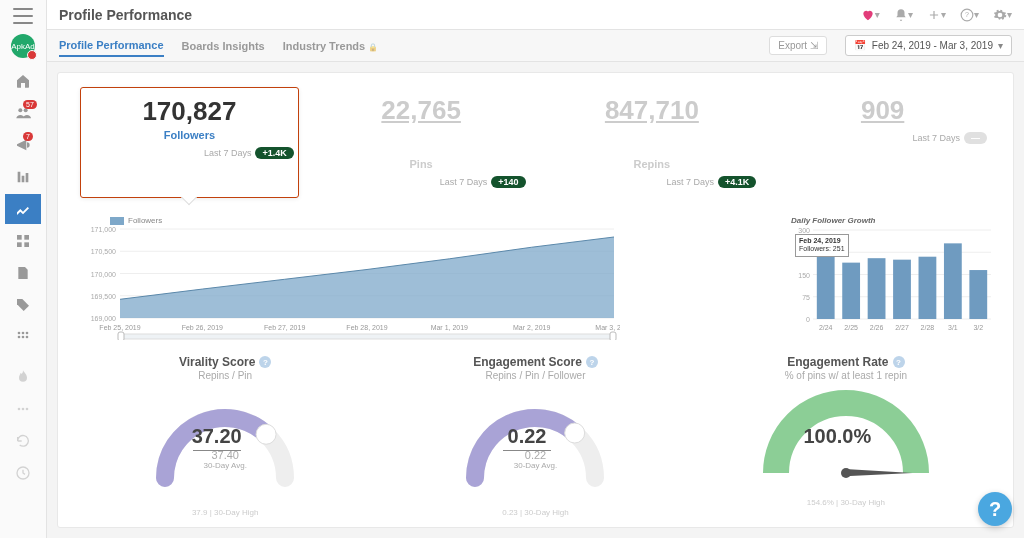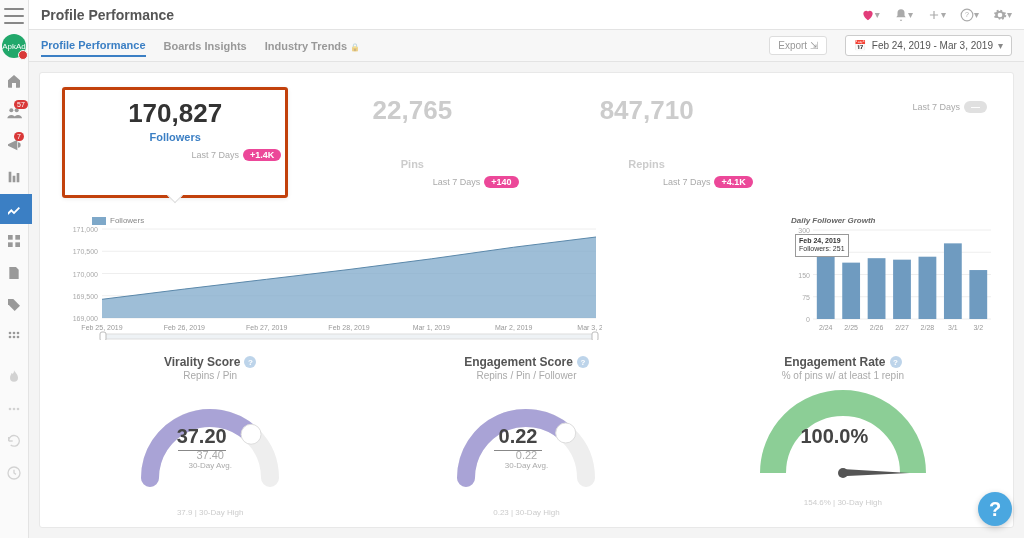--- a/index.html
+++ b/index.html
@@ -1,20 +1,20 @@
 <!DOCTYPE html>
 <html><head>
 <meta charset="utf-8">
 <style>
   * { box-sizing: border-box; margin: 0; padding: 0; }
   body { font-family: -apple-system, "Helvetica Neue", Arial, sans-serif; background: #f4f4f4; color: #333; font-size: 12px; }
   .app { display: flex; height: 538px; width: 1024px; overflow: hidden; }
 
   
-  .sidebar { width: 29px; background: #fafafa; border-right: 1px solid #e3e3e3; display: flex; flex-direction: column; align-items: center; padding-top: 8px; gap: 2px; }
+  .sidebar { width: 47px; background: #fafafa; border-right: 1px solid #e3e3e3; display: flex; flex-direction: column; align-items: center; padding-top: 8px; gap: 2px; }
   .sb-hamburger { width: 20px; height: 16px; display: flex; flex-direction: column; justify-content: space-between; margin-bottom: 8px; cursor: pointer; }
   .sb-hamburger span { height: 2px; background: #888; border-radius: 1px; }
   .sb-avatar { width: 24px; height: 24px; border-radius: 50%; background: #22a86b; color: #fff; font-size: 8px; display: flex; align-items: center; justify-content: center; margin-bottom: 6px; position: relative; }
   .sb-avatar::after { content:''; position:absolute; right:-2px; bottom:-2px; width:8px; height:8px; border-radius:50%; background:#d93838; border:1px solid #fafafa; }
   .sb-item { width: 36px; height: 30px; display: flex; align-items: center; justify-content: center; color: #999; cursor: pointer; position: relative; }
   .sb-item.active { background: #3b7fc4; color: #fff; }
   .sb-item svg { width: 16px; height: 16px; }
   .sb-badge { position: absolute; top: 2px; left: 18px; background: #d93838; color: #fff; font-size: 7px; padding: 0 3px; border-radius: 6px; line-height: 9px; }
 
   
@@ -37,28 +37,28 @@
   .export-btn { font-size: 10px; color: #999; border: 1px solid #ddd; background: #fff; border-radius: 3px; padding: 3px 8px; cursor: pointer; }
   .daterange { font-size: 10px; color: #555; border: 1px solid #ccc; background: #fff; border-radius: 3px; padding: 4px 8px; cursor: pointer; display: flex; align-items: center; gap: 5px; }
   .daterange::after { content:'▾'; color:#888; }
 
   
   .panel { margin: 10px; background: #fff; border: 1px solid #e8e8e8; border-radius: 3px; flex: 1; padding: 14px 22px 8px; overflow: hidden; display: flex; flex-direction: column; }
 
   
   .kpis { display: flex; gap: 14px; }
   .kpi { flex: 1; text-align: center; padding: 8px 4px 10px; border-radius: 3px; position: relative; }
-  .kpi.selected { border: 3px solid #c2410c; box-shadow: 0 1px 4px rgba(0,0,0,.08); }
+  .kpi.selected { border: 1px solid #c2410c; box-shadow: 0 1px 4px rgba(0,0,0,.08); }
   .kpi.selected::after { content:''; position:absolute; bottom:-6px; left:50%; transform:translateX(-50%) rotate(45deg); width:10px; height:10px; background:#fff; border-right:1px solid #ddd; border-bottom:1px solid #ddd; }
   .kpi .val { font-size: 26px; font-weight: 700; color: #333; }
-  .kpi.dim .val { color: #ccc; }
+  .kpi.dim .val { color: #ccc; text-decoration: underline; }
   .kpi .label { font-size: 11px; font-weight: 600; color: #3b7fc4; margin-top: 2px; }
   .kpi.dim .label { color: #ccc; margin-top: 32px; }
   .kpi .sub { font-size: 9px; color: #aaa; margin-top: 6px; display: flex; align-items: center; justify-content: flex-end; gap: 4px; }
-  .delta { background: #ec4899; color: #fff; font-size: 9px; padding: 1px 7px; border-radius: 9px; font-weight:600; }
+  .delta { background: #14532d; color: #fff; font-size: 9px; padding: 1px 7px; border-radius: 9px; font-weight:600; }
   .delta.neutral { background: #e0e0e0; color:#fff; min-width:18px; }
 
   
   .charts-row { display: flex; gap: 30px; margin-top: 18px; }
   .line-chart-box { flex: 1; }
   .bar-chart-box { width: 200px; }
   .legend-sm { font-size: 8px; color: #888; display: flex; align-items: center; gap: 4px; margin-left: 30px; }
   .legend-sm::before { content:''; width: 14px; height: 8px; background: #7ea8c9; }
   .bar-title { font-size: 8px; font-weight: 700; color: #666; margin-bottom: 3px; font-style: italic; }
 
@@ -235,20 +235,21 @@
             <div class="val">22,765</div>
     <div class="label">Pins</div>
     <div class="sub">Last 7 Days <span class="delta ">+140</span></div>
           </div>
           <div class="kpi dim">
             <div class="val">847,710</div>
     <div class="label">Repins</div>
     <div class="sub">Last 7 Days <span class="delta ">+4.1K</span></div>
           </div>
           <div class="kpi dim">
+            <div class="val">909</div>
     <div class="sub">Last 7 Days <span class="delta neutral">—</span></div>
           </div>
         </div>
 
       <div class="charts-row">
         <div class="line-chart-box">
           <div class="legend-sm">Followers</div>
           <svg id="line-svg" width="540" height="115">
               <line x1="40" x2="534" y1="93" y2="93" stroke="#eee"></line>
               <text x="36" y="96" font-size="7" fill="#aaa" text-anchor="end">169,000</text>

